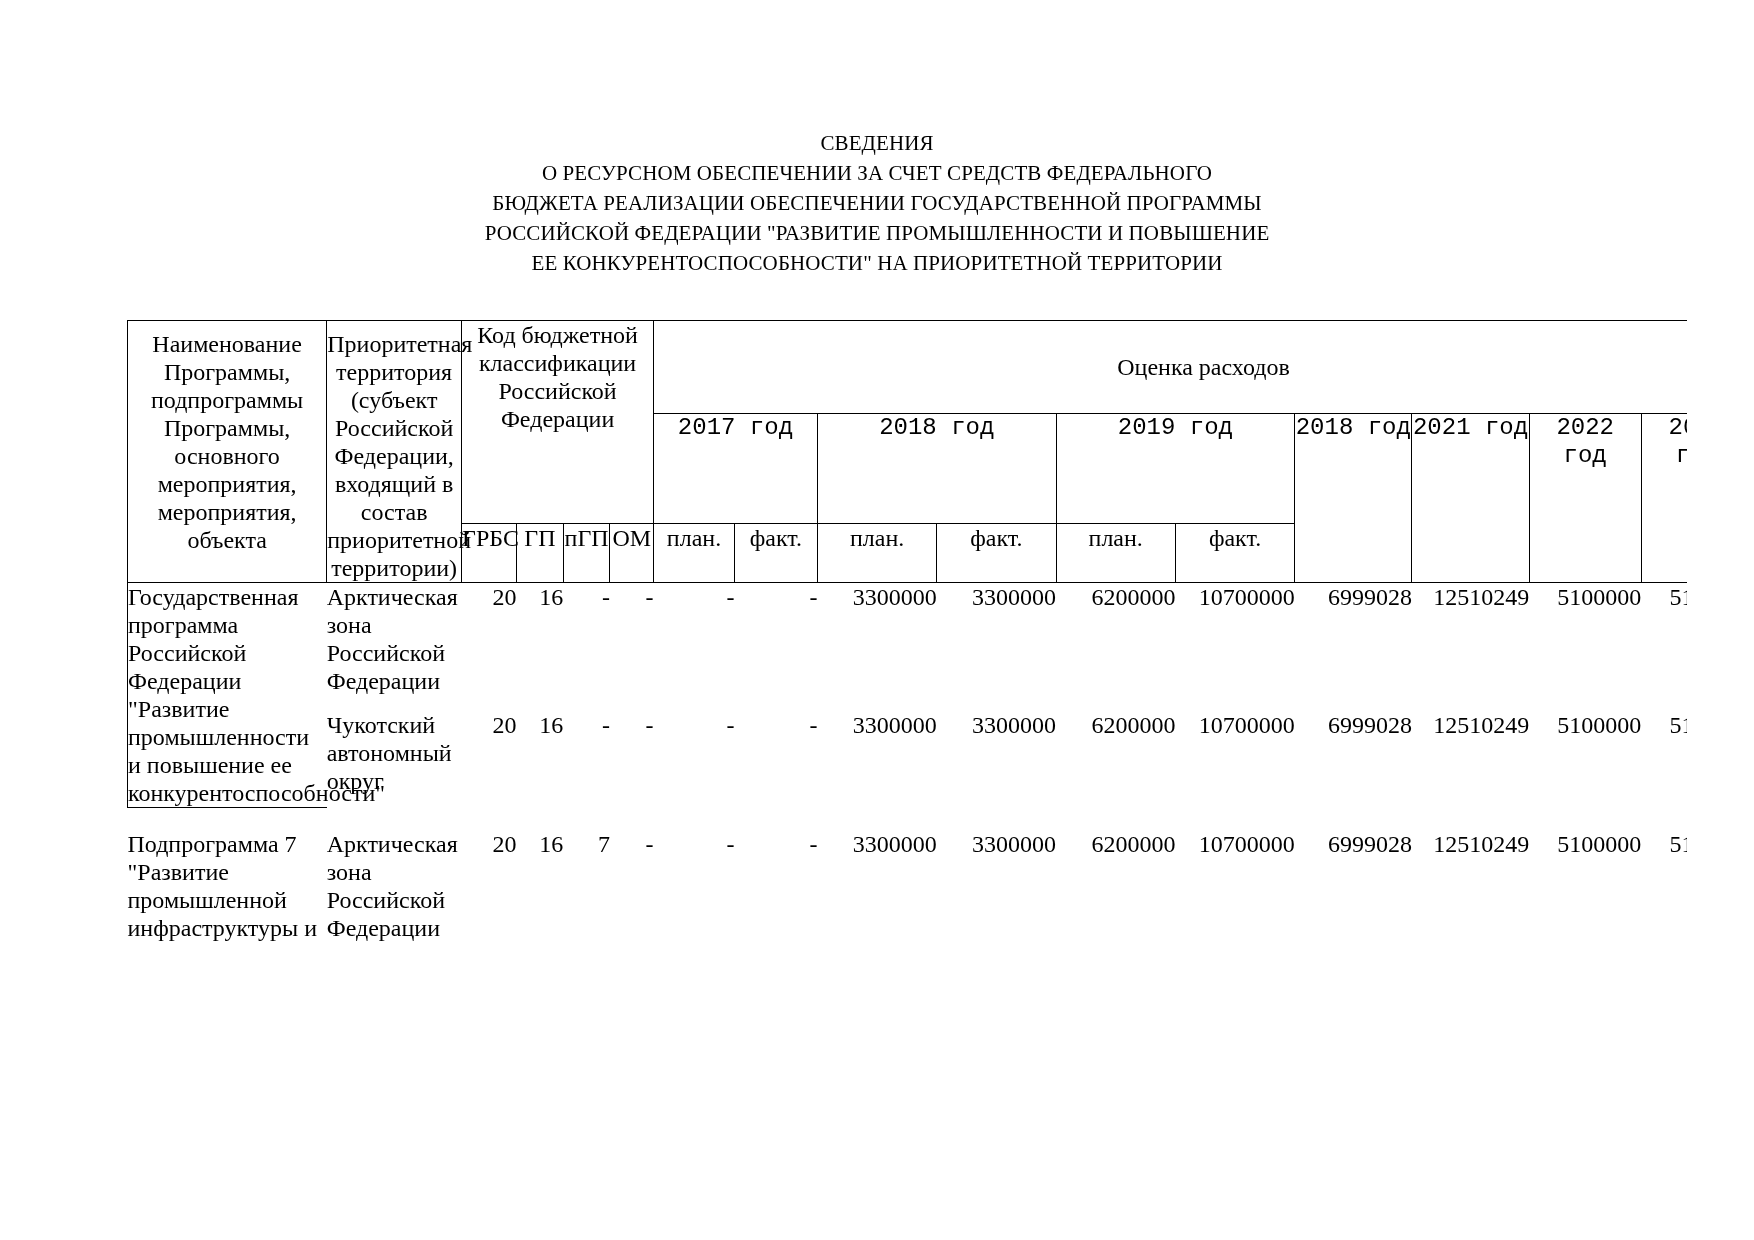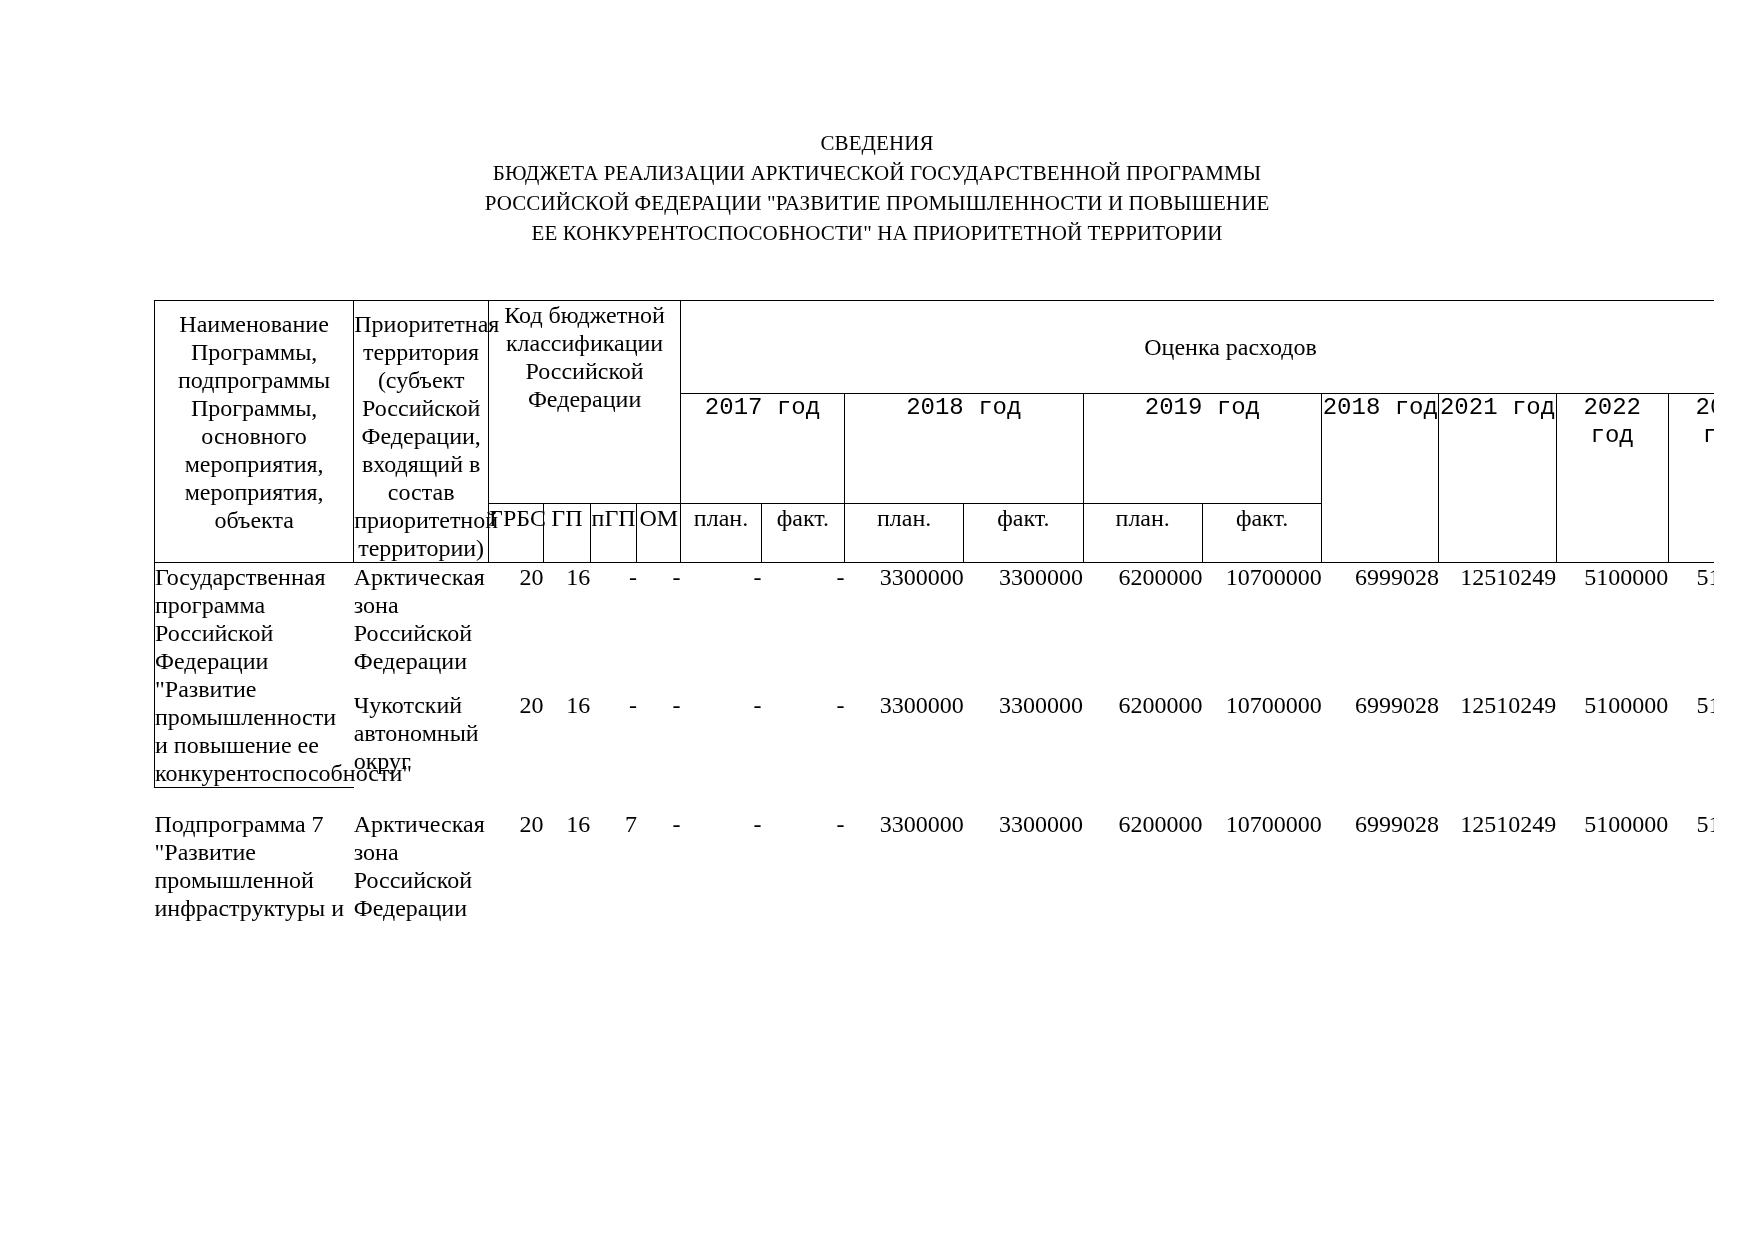--- a/index.html
+++ b/index.html
@@ -32,24 +32,23 @@
     font-size: 21px;
     line-height: 30px;
     letter-spacing: 0.1px;
     white-space: nowrap;
   }
 
   
   .table-wrap {
     position: absolute;
     left: 127px;
-    top: 300px;
+    top: 320px;
     width: 1560px;
     overflow: hidden;
-    margin-left: 27px;
   }
   table.doc {
     border-collapse: collapse;
     table-layout: fixed;
     width: 1627px; 
     font-size: 24px;
   }
   table.doc td, table.doc th {
     border: 1px solid #000000;
     padding: 0;
@@ -92,21 +91,22 @@
   tr.hrow2 > td { height: 44px; font-family: Liberation Mono, monospace; }
   tr.hrow3 > td { height: 58px; font-family: Liberation Serif, serif; }
 </style>
 </head>
 <body>
 
 <div class="page">
 
   <div class="title-block">
     <div class="title-line">СВЕДЕНИЯ</div>
-    <div class="title-line">БЮДЖЕТА РЕАЛИЗАЦИИ АРКТИЧЕСКОЙ ГОСУДАРСТВЕННОЙ ПРОГРАММЫ</div>
+    <div class="title-line">О РЕСУРСНОМ ОБЕСПЕЧЕНИИ ЗА СЧЕТ СРЕДСТВ ФЕДЕРАЛЬНОГО</div>
+    <div class="title-line">БЮДЖЕТА РЕАЛИЗАЦИИ ОБЕСПЕЧЕНИИ ГОСУДАРСТВЕННОЙ ПРОГРАММЫ</div>
     <div class="title-line">РОССИЙСКОЙ ФЕДЕРАЦИИ "РАЗВИТИЕ ПРОМЫШЛЕННОСТИ И ПОВЫШЕНИЕ</div>
     <div class="title-line">ЕЕ КОНКУРЕНТОСПОСОБНОСТИ" НА ПРИОРИТЕТНОЙ ТЕРРИТОРИИ</div>
   </div>
 
   <div class="table-wrap">
     <table class="doc">
       <colgroup>
         <col style="width:192px">
         <col style="width:130px">
         <col style="width:53px">

